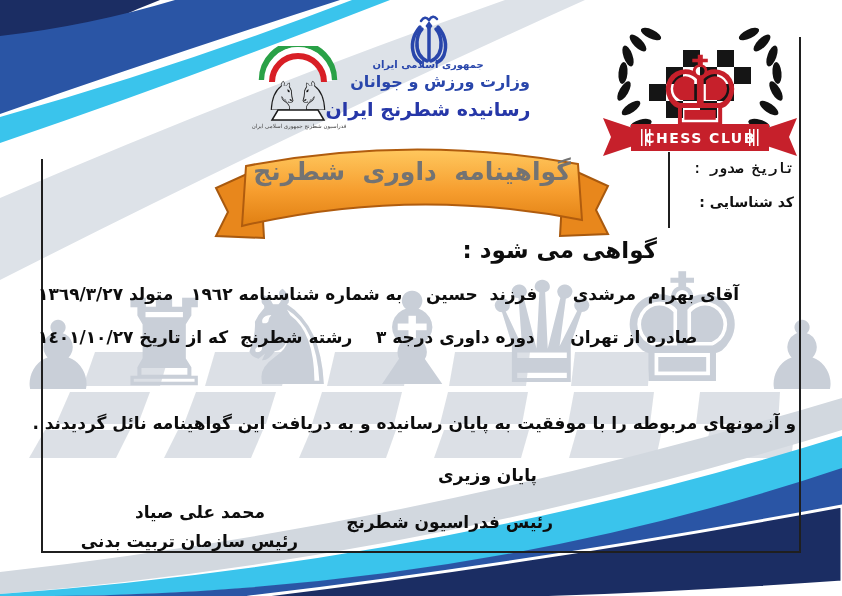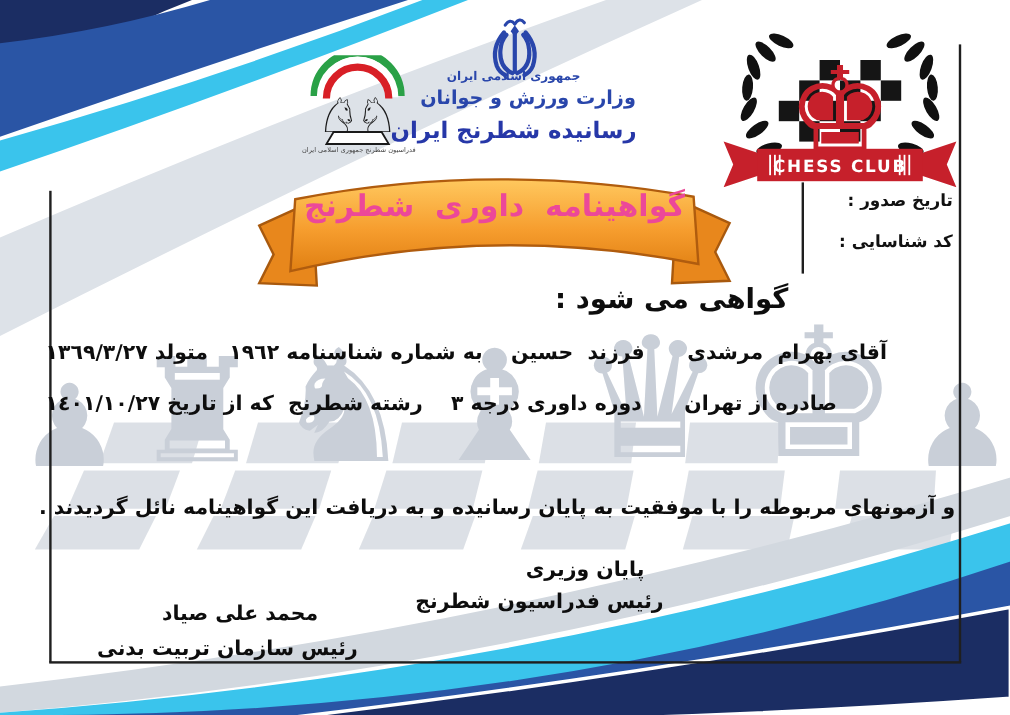--- a/index.html
+++ b/index.html
@@ -30,32 +30,32 @@
   
   .hdr-txt{z-index:5;text-align:center;color:#2946ab;font-weight:bold;}
   .republic{left:338px;top:59px;width:180px;font-size:10px;}
   .ministry{left:340px;top:72px;width:200px;font-size:16px;}
   .federation{left:308px;top:98px;width:240px;font-size:19px;color:#2637a8;}
   .fed-caption{left:240px;top:123px;width:118px;text-align:center;font-size:5.5px;color:#444;z-index:5;}
   
   .banner-svg{left:212px;top:138px;z-index:5;}
   .banner-title{
     left:236px;top:157px;width:352px;text-align:center;z-index:6;
-    font-size:25px;font-weight:bold;color:#ec4899;white-space:pre;
+    font-size:25px;font-weight:bold;color:#737373;white-space:pre;
   }
   
   .meta-label{right:48px;text-align:right;font-size:14px;font-weight:bold;color:#111;z-index:5;white-space:pre;}
   
   .cert-heading{right:185px;top:237px;font-size:23px;font-weight:bold;color:#0d0d0d;z-index:6;white-space:pre;}
   .cert-line{right:46px;left:38px;text-align:left;font-size:17px;font-weight:bold;color:#0d0d0d;z-index:6;white-space:pre;}
   .l1{top:284px;} .l2{top:327px;} .l3{top:370px;} .l4{top:413px;}
   
   .sig{z-index:6;text-align:center;font-weight:bold;color:#0d0d0d;font-size:17px;white-space:pre;}
   .sig-r-name{left:395px;top:465px;width:185px;}
-  .sig-r-title{left:348px;top:492px;width:205px;}
+  .sig-r-title{left:348px;top:512px;width:205px;}
   .sig-l-name{left:110px;top:502px;width:180px;}
   .sig-l-title{left:72px;top:513px;width:235px;margin-top:18px;}
 </style>
 </head>
 <body>
 
 <div class="page">
 
   <svg class="abs wm-board" width="842" height="596" viewBox="0 0 842 596">
     <g fill="#d4d9e0" opacity="0.8">
@@ -197,21 +197,21 @@
         <stop offset="0.55" stop-color="#f69d2e"></stop>
         <stop offset="1" stop-color="#e07f12"></stop>
       </linearGradient>
     </defs>
     <path d="M48,30 L4,50 L16,74 L4,98 L52,100 Z" fill="#e8871c" stroke="#a8590e" stroke-width="2"></path>
     <path d="M352,28 L396,48 L384,72 L396,96 L348,98 Z" fill="#e8871c" stroke="#a8590e" stroke-width="2"></path>
     <path d="M34,28 Q200,-4 366,26 L370,82 Q200,48 30,88 Z" fill="url(#og)" stroke="#b05c0e" stroke-width="2"></path>
   </svg>
   <div class="abs banner-title">گواهینامه  داوری  شطرنج</div>
 
-  <div class="abs meta-label" style="top:160px;">تاریخ صدور :</div>
+  <div class="abs meta-label" style="top:160px;font-family:Liberation Mono, monospace;">تاریخ صدور :</div>
   <div class="abs meta-label" style="top:194px;">کد شناسایی :</div>
 
   <div class="abs cert-heading">گواهی می شود :</div>
   <div class="abs cert-line l1">آقای بهرام  مرشدی      فرزند  حسین    به شماره شناسنامه ١٩٦٢   متولد ١٣٦٩/٣/٢٧</div>
   <div class="abs cert-line l2">صادره از تهران      دوره داوری درجه ٣    رشته شطرنج  که از تاریخ ١٤٠١/١٠/٢٧</div>
   <div class="abs cert-line l4">و آزمونهای مربوطه را با موفقیت به پایان رسانیده و به دریافت این گواهینامه نائل گردیدند .</div>
 
   <div class="abs sig sig-r-name">پایان وزیری</div>
   <div class="abs sig sig-r-title">رئیس فدراسیون شطرنج</div>
   <div class="abs sig sig-l-name">محمد علی صیاد</div>

